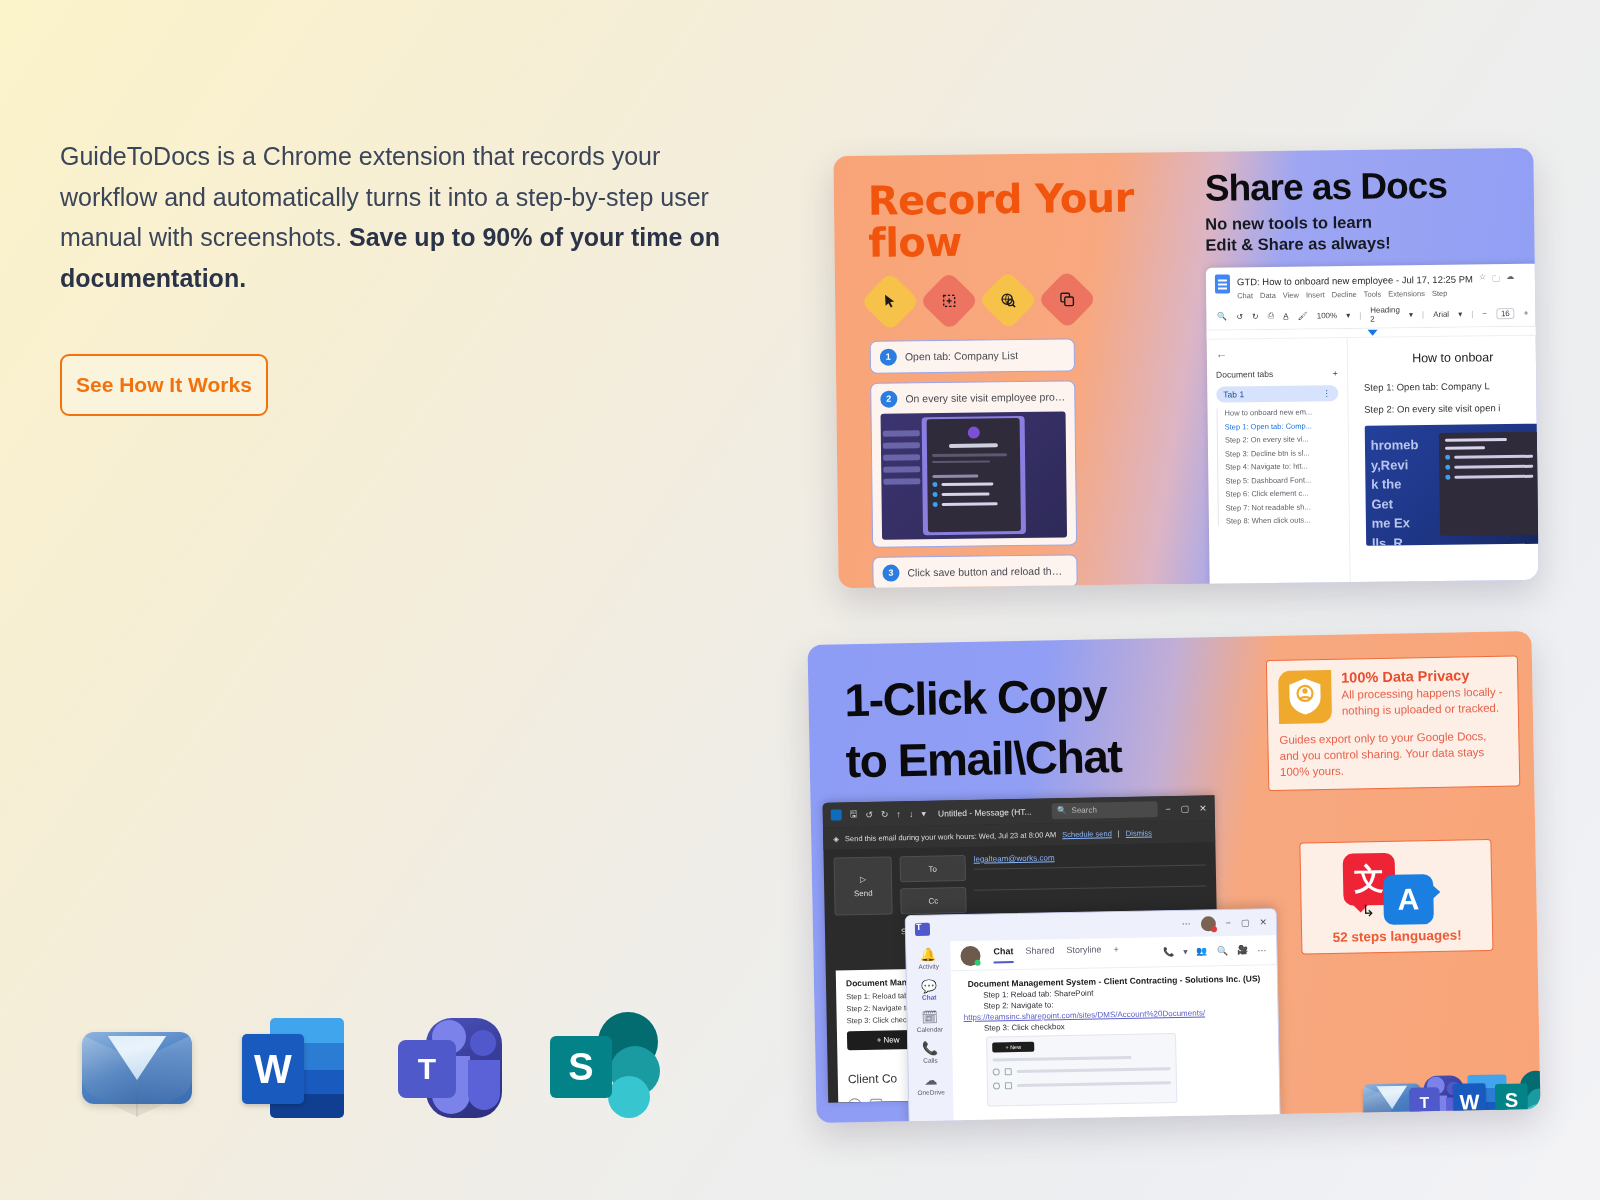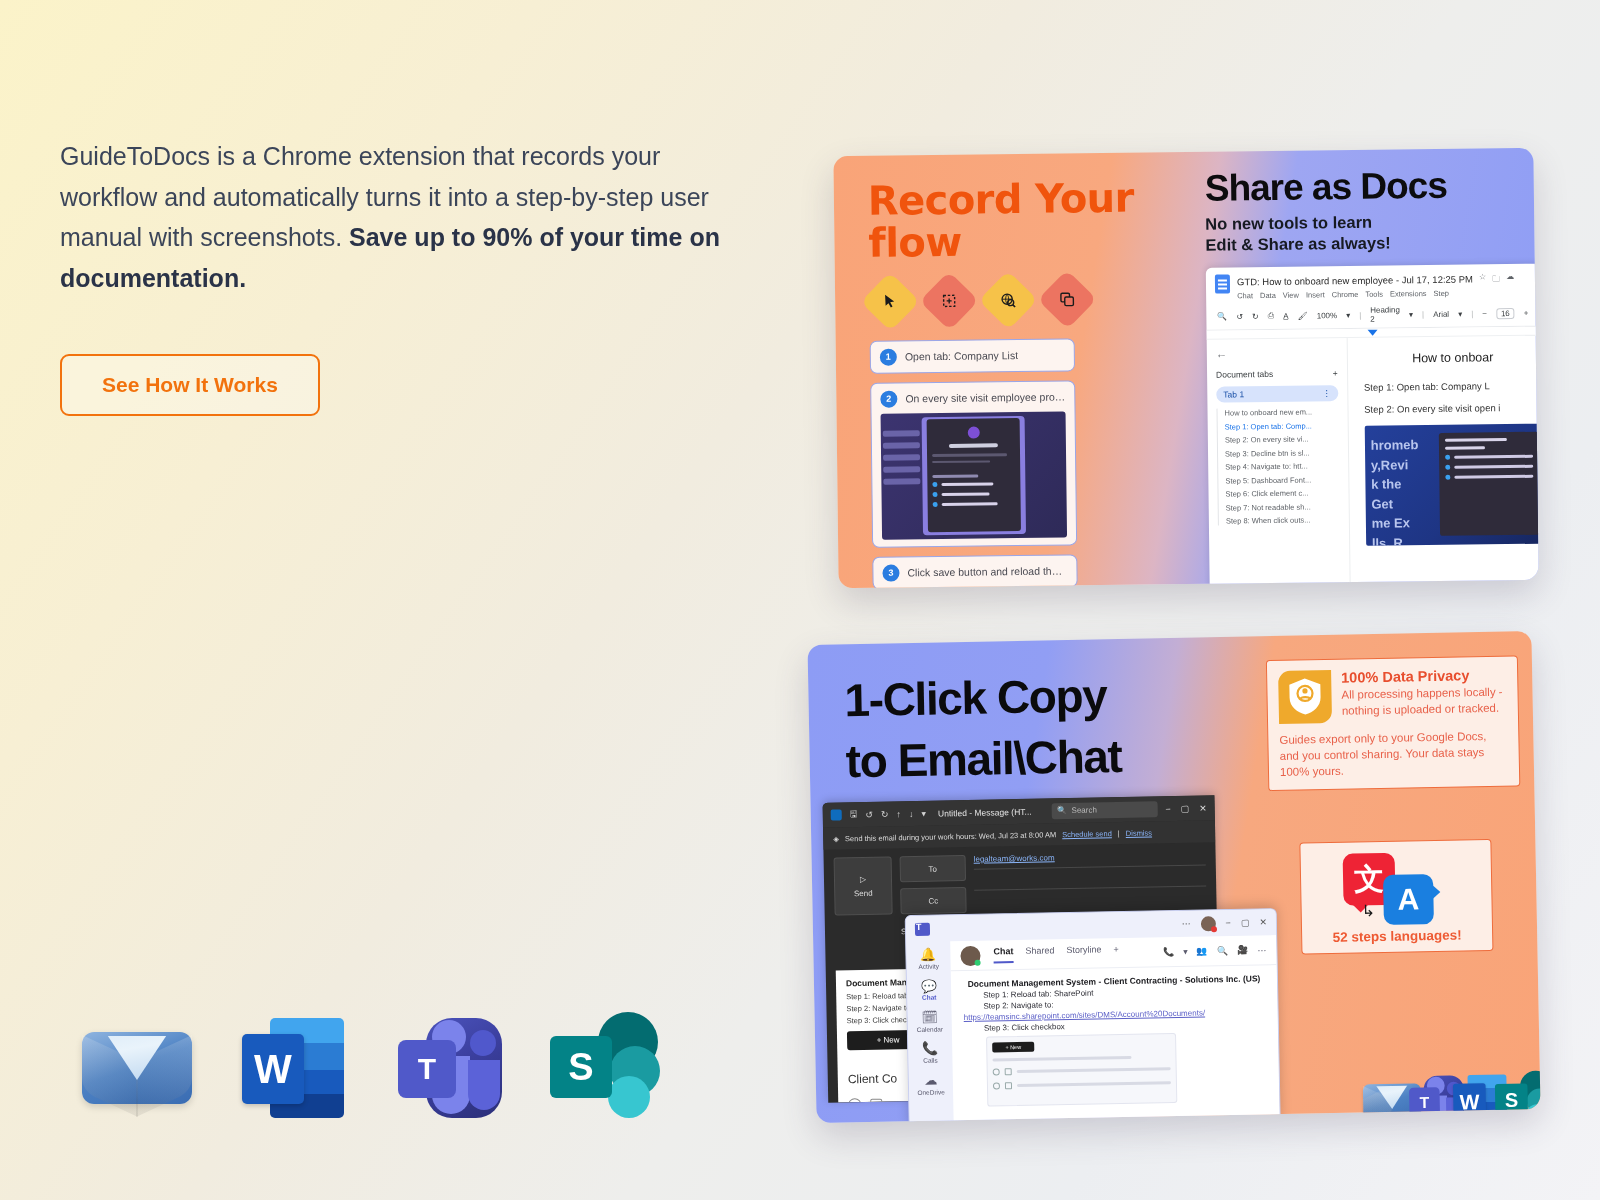--- a/index.html
+++ b/index.html
@@ -42,21 +42,21 @@
   .btn-primary {
     display: inline-flex; align-items: center; justify-content: center;
     height: 62px; padding: 0 30px;
     background: linear-gradient(90deg, #ef6b10 0%, #ea5f17 18%, #a24aa0 62%, #4b35c9 100%);
     color: #fff; font-size: 21px; font-weight: 700;
     border: none; border-radius: 7px; cursor: pointer;
     box-shadow: 0 4px 12px rgba(120,60,180,.18);
   }
   .btn-secondary {
     display: inline-flex; align-items: center; justify-content: center;
-    height: 62px; padding: 0 40px;
+    height: 62px; padding: 0 14px;
     background: rgba(255,255,255,.25); color: #f2720d;
     font-size: 21px; font-weight: 600;
     border: 2px solid #f2720d; border-radius: 9px; cursor: pointer;
   }
 
   
   .app-icon-row { position: absolute; left: 78px; top: 1008px; display: flex; align-items: center; gap: 38px; }
   .app-icon { width: 118px; height: 118px; position: relative; flex: none; }
 
   
@@ -430,21 +430,21 @@
               <span>☆</span>
               <span>🗀</span>
               <span>☁</span>
             </span>
           </div>
           <div class="docs-menu">
             <span>Chat</span>
             <span>Data</span>
             <span>View</span>
             <span>Insert</span>
-            <span>Chrome</span>
+            <span>Decline</span>
             <span>Tools</span>
             <span>Extensions</span>
             <span>Step</span>
           </div>
         </div>
       </div>
 
       <div class="docs-tools">
         <span>🔍</span>
         <span>↺</span>

